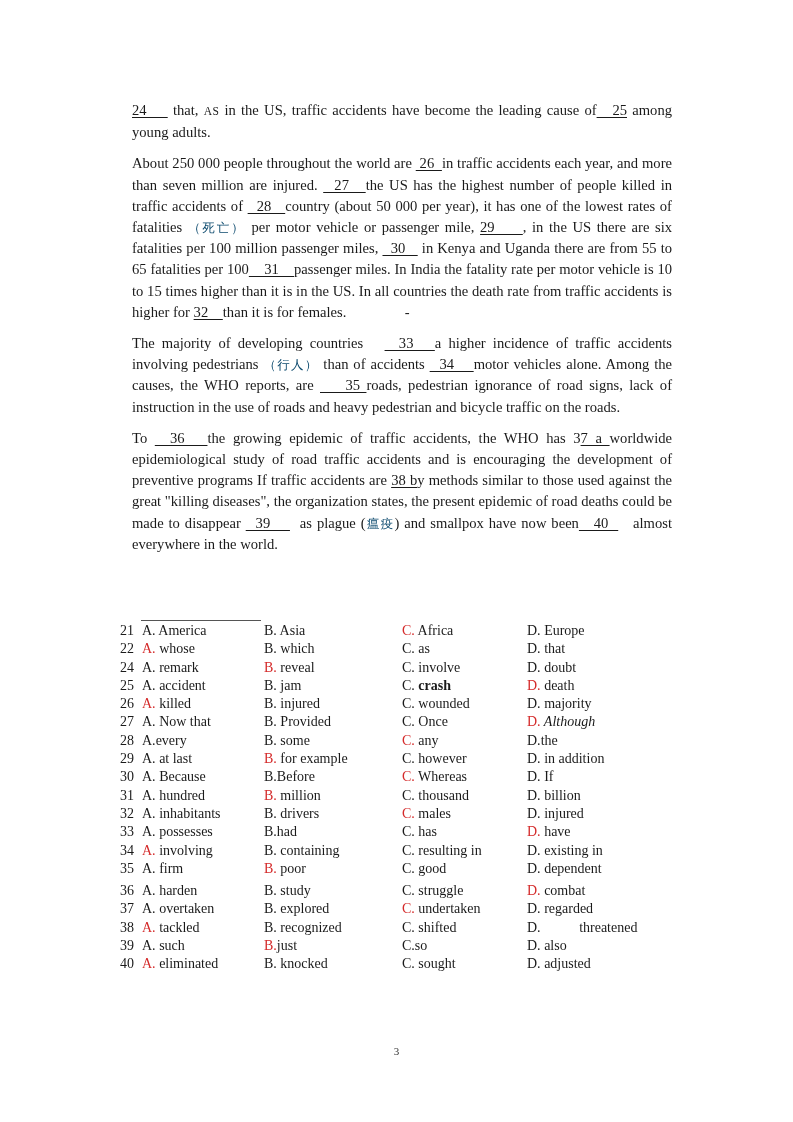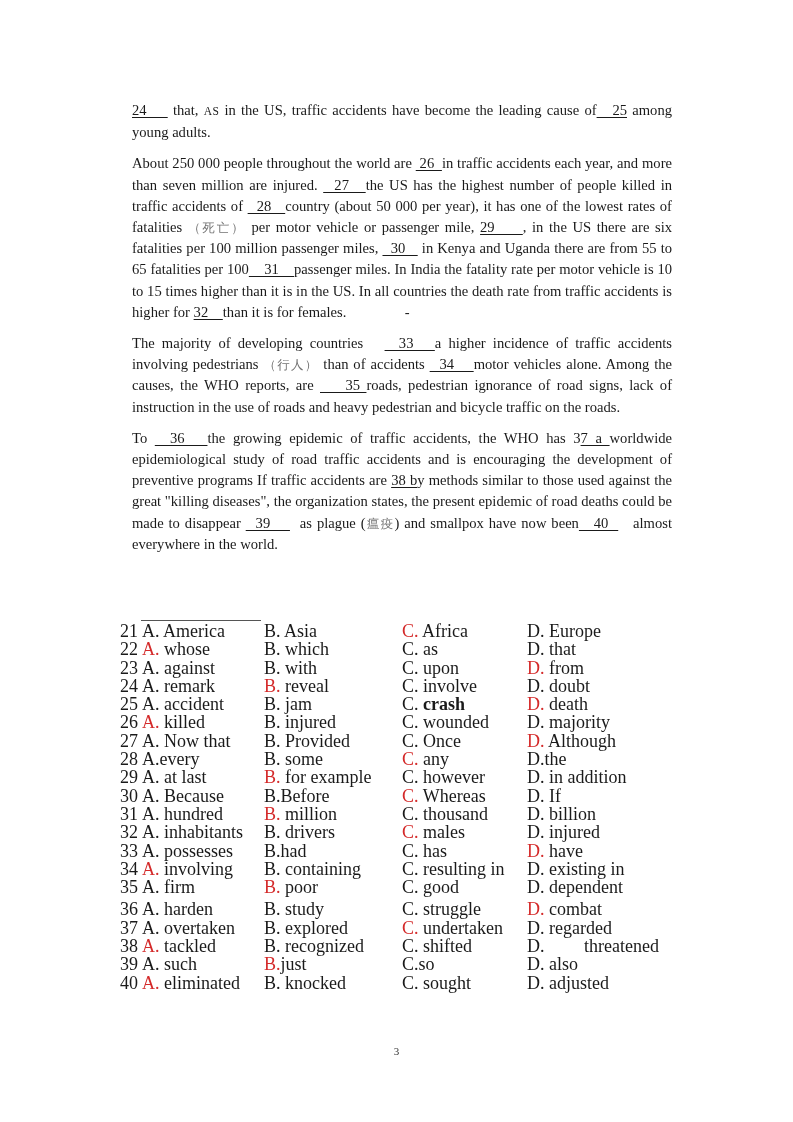--- a/index.html
+++ b/index.html
@@ -22,35 +22,35 @@
     margin: 0 0 10px 0;
     text-align: justify;
     text-align-last: left;
   }
   .blank {
     text-decoration: underline;
     text-underline-offset: 2px;
     white-space: pre;
   }
   .sc { font-size: 11.5px; letter-spacing: 0.3px; }
-  .zh { font-family: "DejaVu Sans", sans-serif; font-size: 12.5px; color: #737373; }
+  .zh { font-family: "DejaVu Sans", sans-serif; font-size: 12.5px; color: #0c4a6e; }
   .sep {
     position: absolute;
     left: 141px; top: 620px;
     width: 120px; height: 0;
     border-top: 1.2px solid #555;
   }
   .options {
     position: absolute;
     left: 120px; top: 622px;
     width: 520px;
   }
   .row {
     display: flex;
-    font-size: 18px;
+    font-size: 14px;
     line-height: 18.3px;
     height: 18.3px;
     white-space: nowrap;
   }
   .row.gap { margin-top: 4px; }
   .num { width: 22px; }
   .col-a { width: 122px; }
   .col-b { width: 138px; }
   .col-c { width: 125px; }
   .col-d { width: 110px; }
@@ -88,27 +88,20 @@
       <span class="col-d"><span class="letter">D.</span><span style="white-space: pre; margin-top: 32px;"> Europe</span></span>
     </div>
     <div class="row">
       <span class="num">22</span>
       <span class="col-a"><span class="letter correct" style="color: rgb(212, 42, 42);">A.</span><span style="white-space: pre;"> whose</span></span>
       <span class="col-b"><span class="letter">B.</span><span style="white-space: pre;"> which</span></span>
       <span class="col-c"><span class="letter">C.</span><span style="white-space: pre;"> as</span></span>
       <span class="col-d"><span class="letter">D.</span><span style="white-space: pre;"> that</span></span>
     </div>
     <div class="row">
-      <span class="num">23</span>
-      <span class="col-a"><span class="letter">A.</span><span style="white-space: pre;"> against</span></span>
-      <span class="col-b"><span class="letter">B.</span><span style="white-space: pre;"> with</span></span>
-      <span class="col-c"><span class="letter">C.</span><span style="white-space: pre;"> upon</span></span>
-      <span class="col-d"><span class="letter correct" style="color: rgb(212, 42, 42);">D.</span><span style="white-space: pre;"> from</span></span>
-    </div>
-    <div class="row">
       <span class="num">24</span>
       <span class="col-a"><span class="letter">A.</span><span style="white-space: pre;"> remark</span></span>
       <span class="col-b"><span class="letter correct" style="color: rgb(212, 42, 42);">B.</span><span style="white-space: pre;"> reveal</span></span>
       <span class="col-c"><span class="letter">C.</span><span style="white-space: pre;"> involve</span></span>
       <span class="col-d"><span class="letter">D.</span><span style="white-space: pre;"> doubt</span></span>
     </div>
     <div class="row">
       <span class="num">25</span>
       <span class="col-a"><span class="letter">A.</span><span style="white-space: pre;"> accident</span></span>
       <span class="col-b"><span class="letter">B.</span><span style="white-space: pre;"> jam</span></span>
@@ -120,21 +113,21 @@
       <span class="col-a"><span class="letter correct" style="color: rgb(212, 42, 42);">A.</span><span style="white-space: pre;"> killed</span></span>
       <span class="col-b"><span class="letter">B.</span><span style="white-space: pre;"> injured</span></span>
       <span class="col-c"><span class="letter">C.</span><span style="white-space: pre;"> wounded</span></span>
       <span class="col-d"><span class="letter">D.</span><span style="white-space: pre;"> majority</span></span>
     </div>
     <div class="row">
       <span class="num">27</span>
       <span class="col-a"><span class="letter">A.</span><span style="white-space: pre;"> Now that</span></span>
       <span class="col-b"><span class="letter">B.</span><span style="white-space: pre;"> Provided</span></span>
       <span class="col-c"><span class="letter">C.</span><span style="white-space: pre;"> Once</span></span>
-      <span class="col-d"><span class="letter correct" style="color: rgb(212, 42, 42);">D.</span><span style="white-space: pre;"> Although</span></span>
+      <span class="col-d"><span class="letter correct" style="color: rgb(212, 42, 42);">D.</span><span style="white-space: pre; font-style: italic;"> Although</span></span>
     </div>
     <div class="row">
       <span class="num">28</span>
       <span class="col-a"><span class="letter">A.</span><span style="white-space: pre;">every</span></span>
       <span class="col-b"><span class="letter">B.</span><span style="white-space: pre;"> some</span></span>
       <span class="col-c"><span class="letter correct" style="color: rgb(212, 42, 42);">C.</span><span style="white-space: pre;"> any</span></span>
       <span class="col-d"><span class="letter">D.</span><span style="white-space: pre;">the</span></span>
     </div>
     <div class="row">
       <span class="num">29</span>

